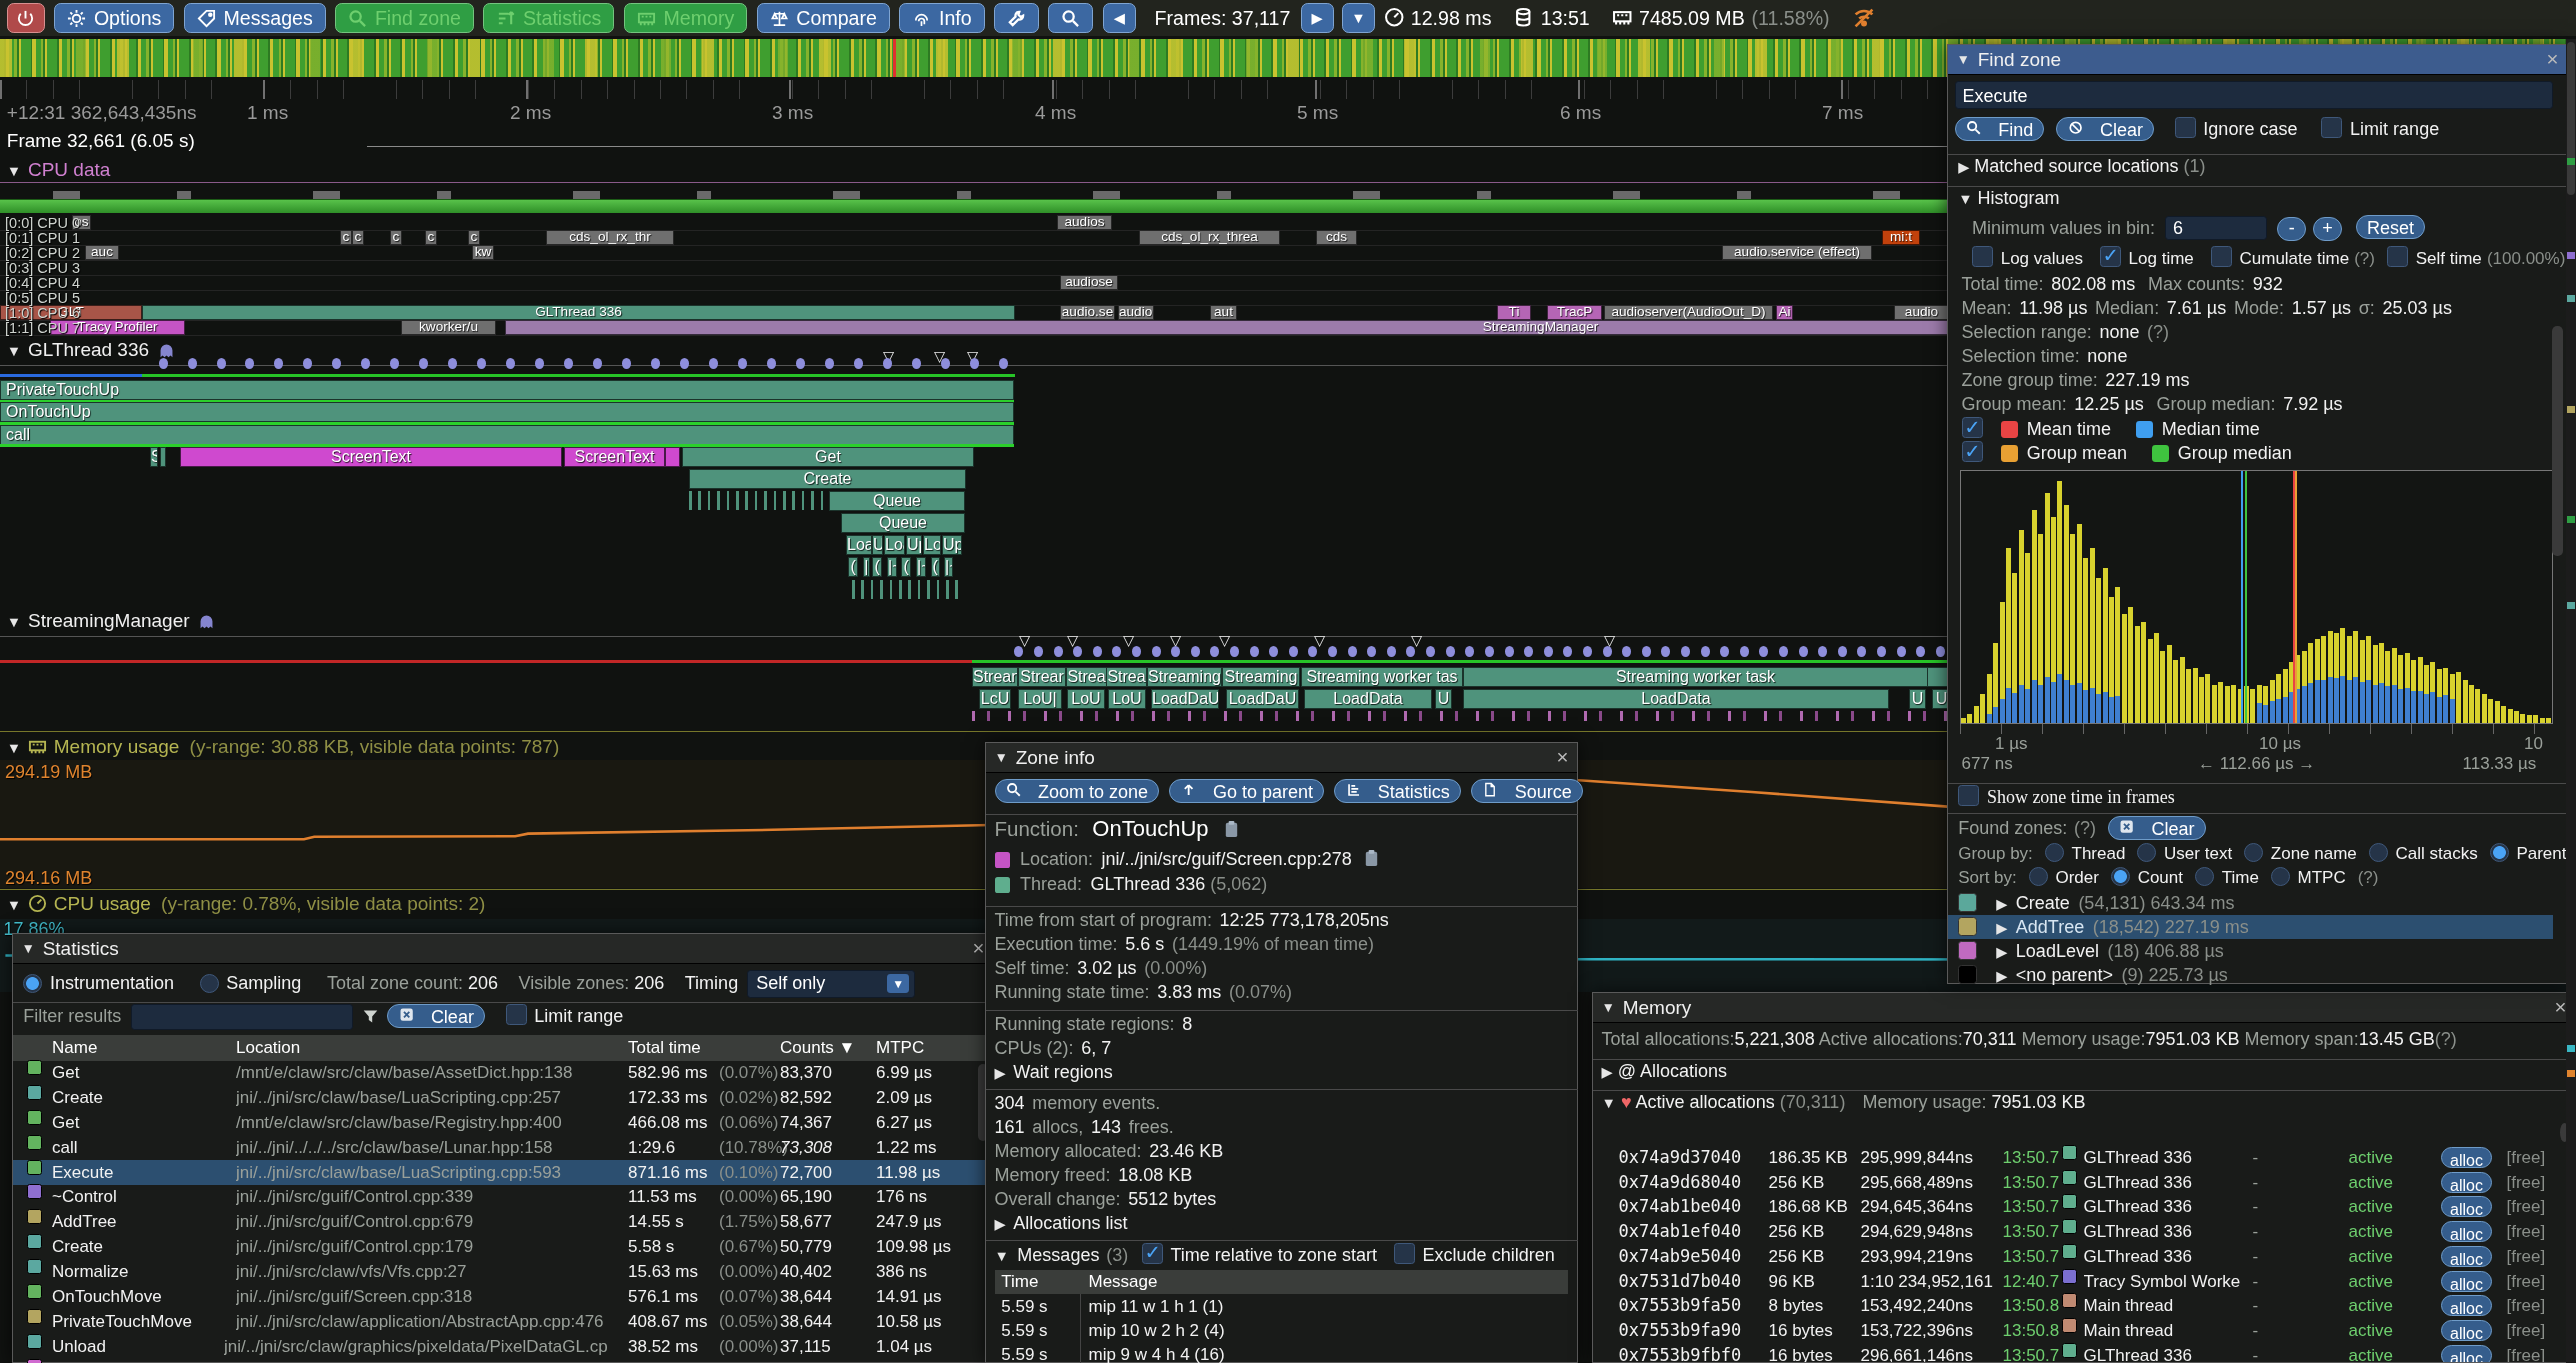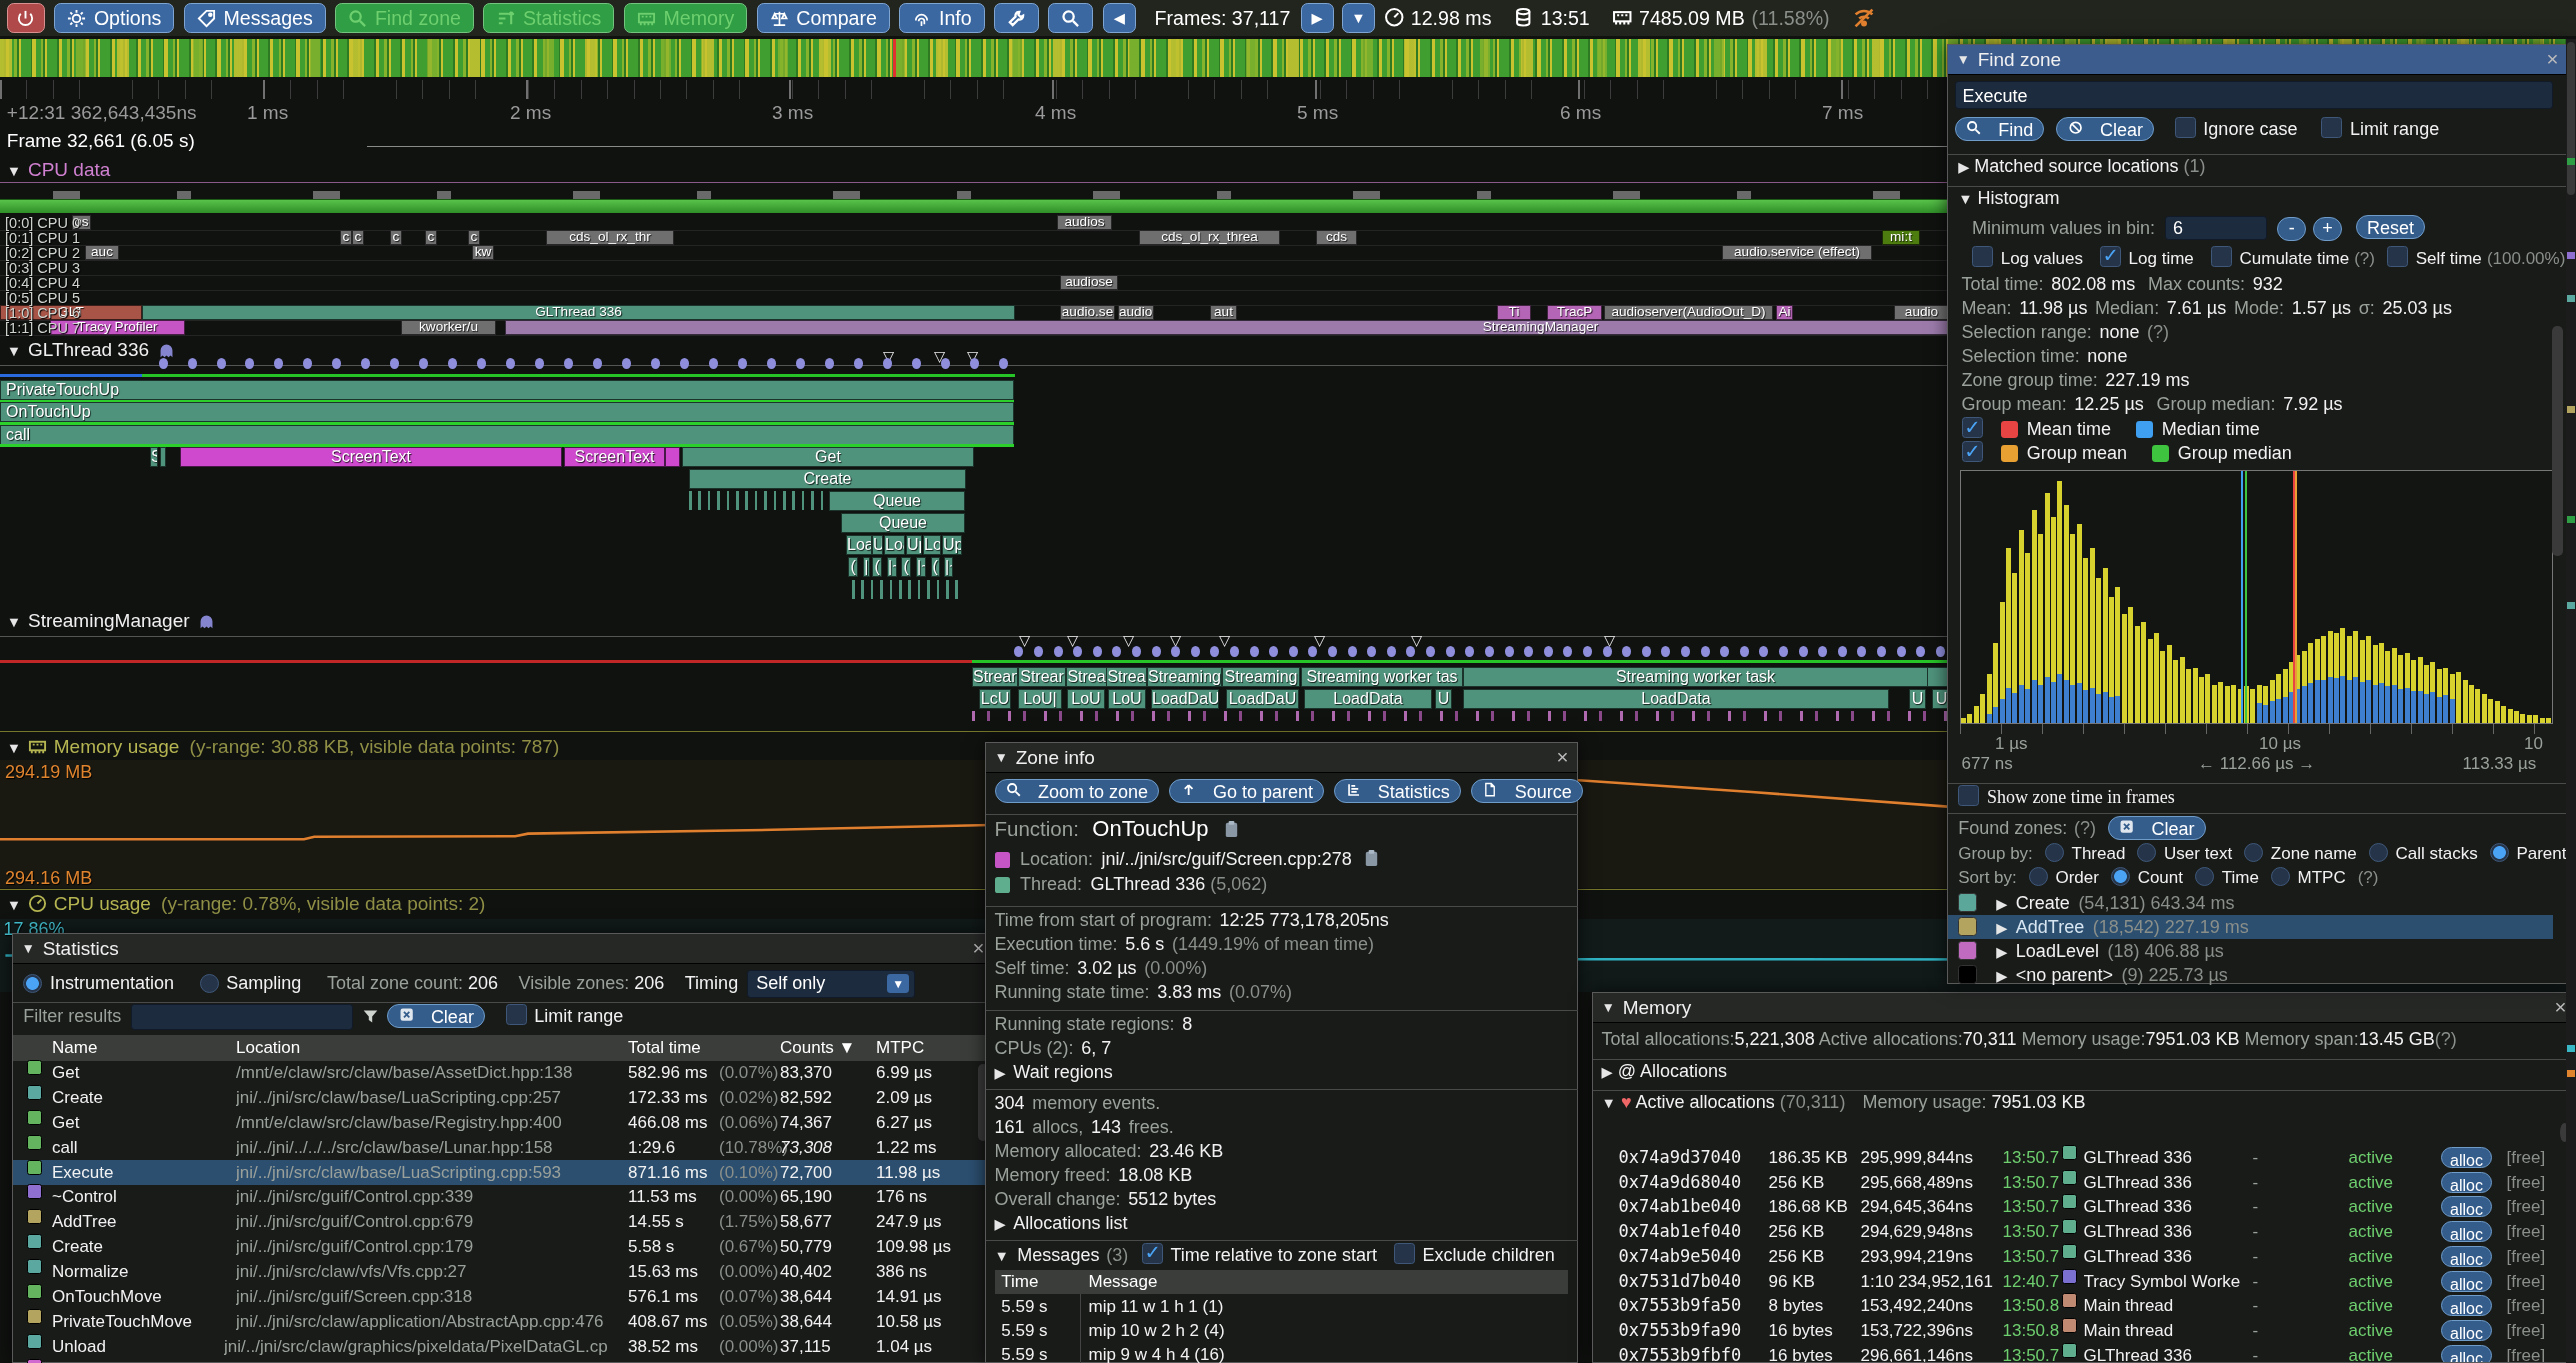--- a/index.html
+++ b/index.html
@@ -210,21 +210,21 @@
     </div>
     <div class="cpurow" style="top: 230px;">
       <div class="zone cpuzone" style="left: 340px; top: 0px; width: 12px; background: rgb(111, 111, 111);">c</div>
       <div class="zone cpuzone" style="left: 352px; top: 0px; width: 12px; background: rgb(111, 111, 111);">c</div>
       <div class="zone cpuzone" style="left: 390px; top: 0px; width: 12px; background: rgb(111, 111, 111);">c</div>
       <div class="zone cpuzone" style="left: 425px; top: 0px; width: 12px; background: rgb(111, 111, 111);">c</div>
       <div class="zone cpuzone" style="left: 468px; top: 0px; width: 12px; background: rgb(111, 111, 111);">c</div>
       <div class="zone cpuzone" style="left: 546px; top: 0px; width: 128px; background: rgb(111, 111, 111);">cds_ol_rx_thr</div>
       <div class="zone cpuzone" style="left: 1139px; top: 0px; width: 141px; background: rgb(111, 111, 111);">cds_ol_rx_threa</div>
       <div class="zone cpuzone" style="left: 1316px; top: 0px; width: 41px; background: rgb(111, 111, 111);">cds</div>
-      <div class="zone cpuzone" style="left: 1882px; top: 0px; width: 38px; background: #4d7c0f;">mi:t</div>
+      <div class="zone cpuzone" style="left: 1882px; top: 0px; width: 38px; background: #c2410c;">mi:t</div>
       <div class="cpulabel" style="top: 0px;">[0:1] CPU 1</div>
     </div>
     <div class="cpurow" style="top: 245px;">
       <div class="zone cpuzone" style="left: 85px; top: 0px; width: 34px; background: rgb(111, 111, 111);">auc</div>
       <div class="zone cpuzone" style="left: 472px; top: 0px; width: 22px; background: rgb(111, 111, 111);">kw</div>
       <div class="zone cpuzone" style="left: 1722px; top: 0px; width: 150px; background: rgb(111, 111, 111);">audio.service (effect)</div>
       <div class="cpulabel" style="top: 0px;">[0:2] CPU 2</div>
     </div>
     <div class="cpurow" style="top: 260px;">
       <div class="cpulabel" style="top: 0px;">[0:3] CPU 3</div>

